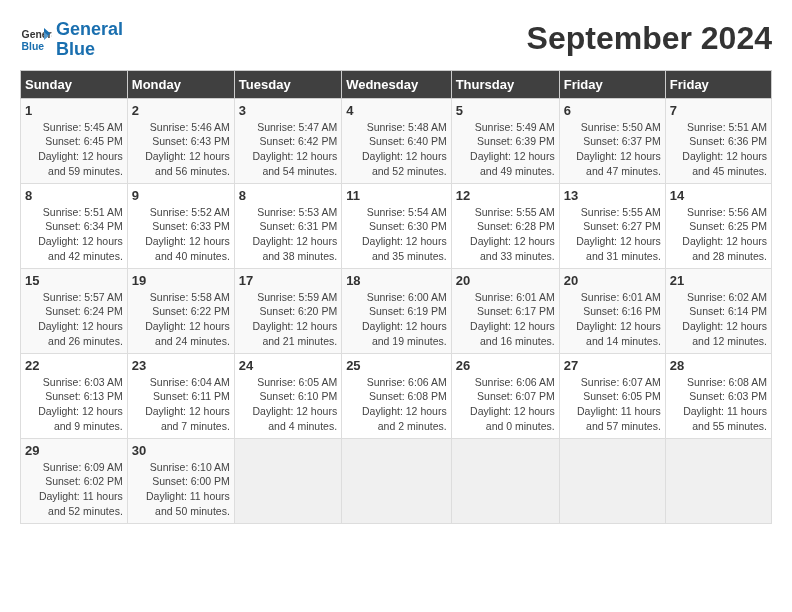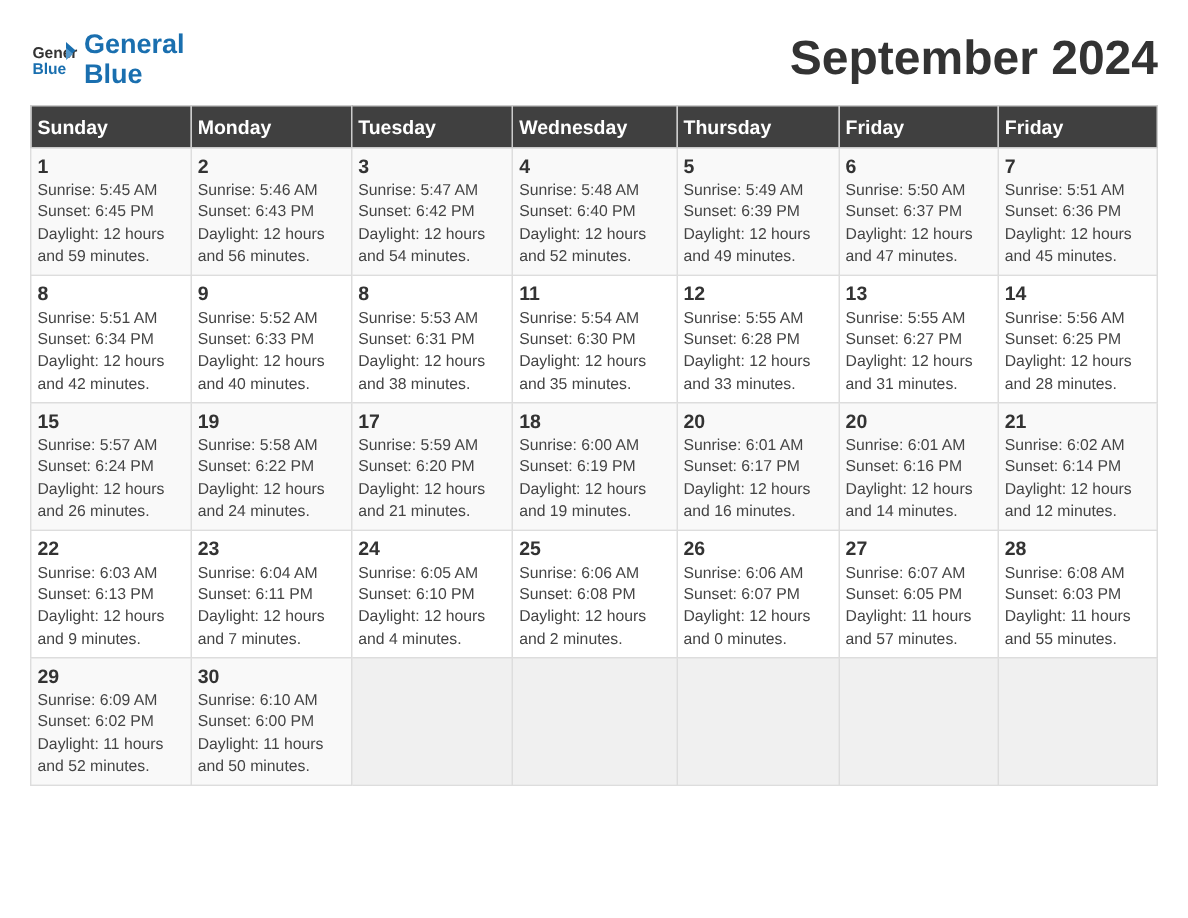--- a/index.html
+++ b/index.html
@@ -80,20 +80,21 @@
       font-size: 13px;
       font-weight: bold;
       color: #333;
       display: block;
       margin-bottom: 2px;
     }
     .day-detail {
       color: #444;
       font-size: 10.5px;
       line-height: 1.4;
+      text-align: right;
     }
     .empty-cell {
       background: #f0f0f0;
     }
     tbody tr {
       border-bottom: 1px solid #ccc;
     }
   </style>
 </head>
 <body>

